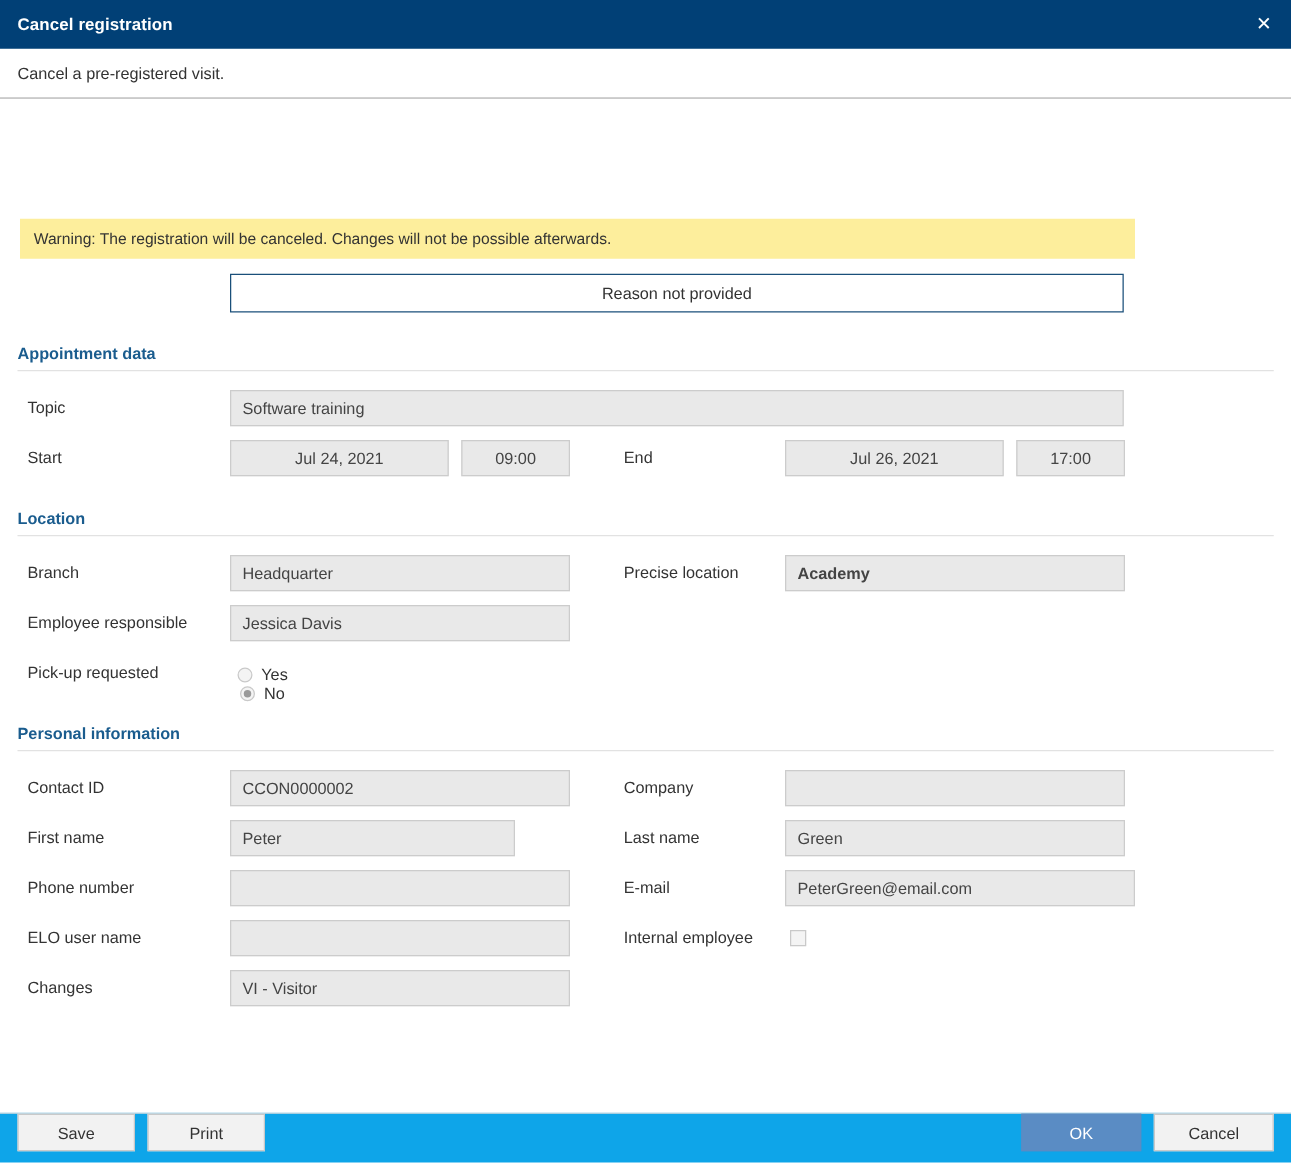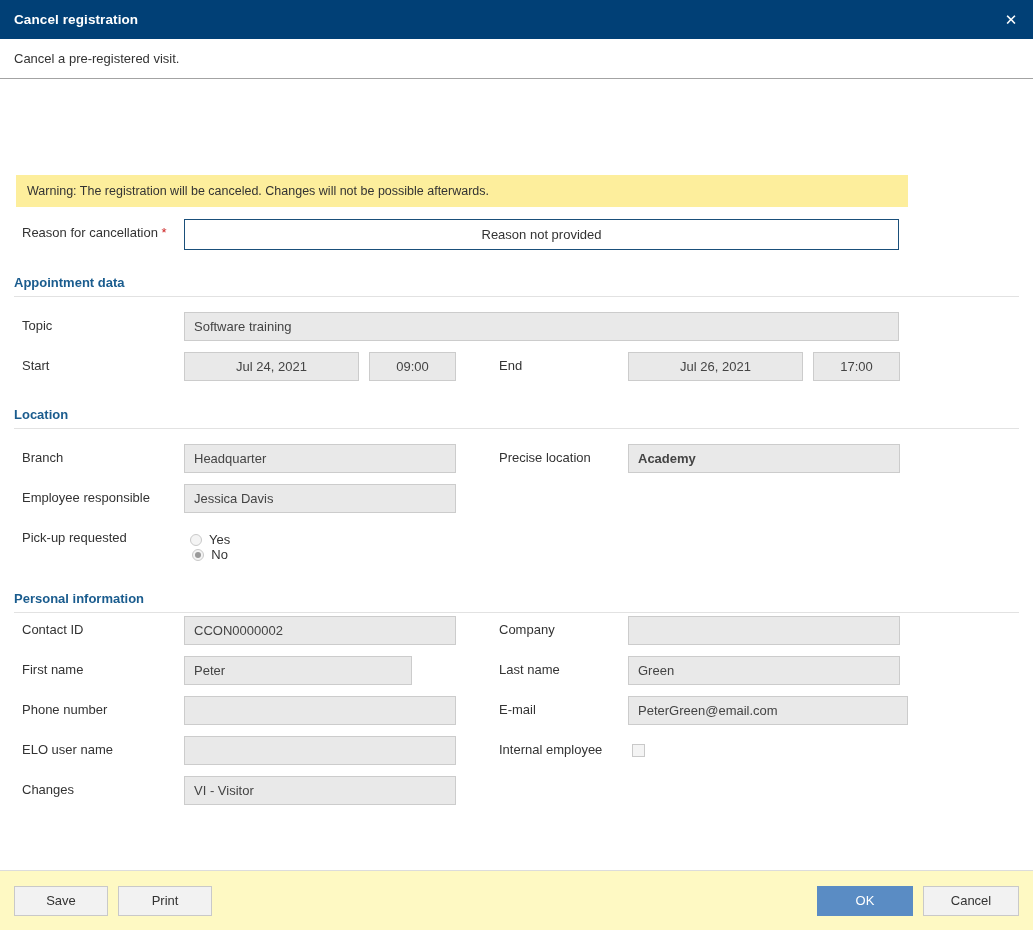--- a/index.html
+++ b/index.html
@@ -190,25 +190,25 @@
     position: absolute;
     width: 13px; height: 13px;
     box-sizing: border-box;
     border: 1px solid #c9c9c9;
     background: #f4f4f4;
   }
 
   
   .footer {
     flex: 0 0 auto;
-    height: 60px;
-    background: #fef9c3;
+    height: 40px;
+    background: #0ea5e9;
     border-top: 1px solid #dcdcdc;
     display: flex;
-    align-items: center;
+    align-items: flex-start;
     padding: 0 14px;
     box-sizing: border-box;
   }
   .footer-left { display: flex; gap: 10px; }
   .footer-right { display: flex; gap: 10px; margin-left: auto; }
 
   .btn {
     box-sizing: border-box;
     min-width: 94px;
     height: 30px;
@@ -244,21 +244,20 @@
     <span class="subtitle-text">Cancel a pre-registered visit.</span>
   </div>
 
   <div class="body">
 
     <div class="warning">
       <span class="warning-text">Warning: The registration will be canceled. Changes will not be possible afterwards.</span>
     </div>
 
     <div class="row" style="left:0; top:140px; width:1033px;">
-      <span class="lbl" style="left:22px; top:0;"><span>Reason for cancellation</span> <span class="req-star">*</span></span>
       <div class="fld-active" style="left:184px; top:0; width:715px;">Reason not provided</div>
     </div>
 
     <div class="section" style="top:196px;">
       <div class="section-title">Appointment data</div>
       <div class="section-rule"></div>
     </div>
 
     <div class="row" style="left:0; top:233px; width:1033px;">
       <span class="lbl" style="left:22px; top:0;">Topic</span>
@@ -298,21 +297,21 @@
           <span class="radio-dot"></span>
           <span class="radio-label">Yes</span>
         </span>
         <span class="radio-item">
           <span class="radio-dot checked"></span>
           <span class="radio-label">No</span>
         </span>
       </div>
     </div>
 
-    <div class="section" style="top:500px;margin-top:12px;">
+    <div class="section" style="top:500px;">
       <div class="section-title">Personal information</div>
       <div class="section-rule"></div>
     </div>
 
     <div class="row" style="left:0; top:537px; width:1033px;">
       <span class="lbl" style="left:22px; top:0;">Contact ID</span>
       <div class="fld" style="left:184px; top:0; width:272px;">CCON0000002</div>
       <span class="lbl" style="left:499px; top:0;">Company</span>
       <div class="fld" style="left:628px; top:0; width:272px;"></div>
     </div>

